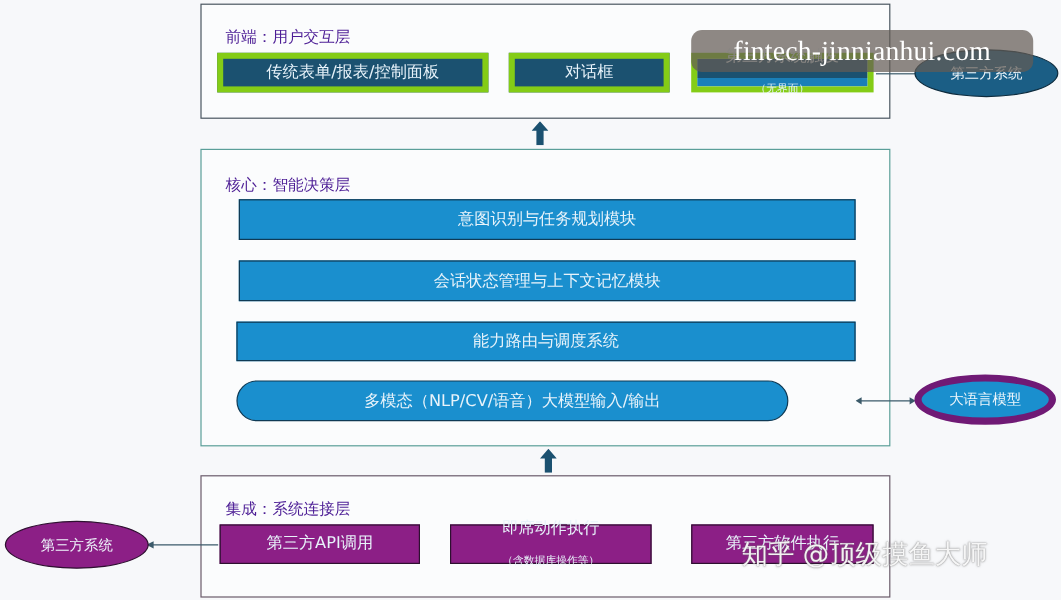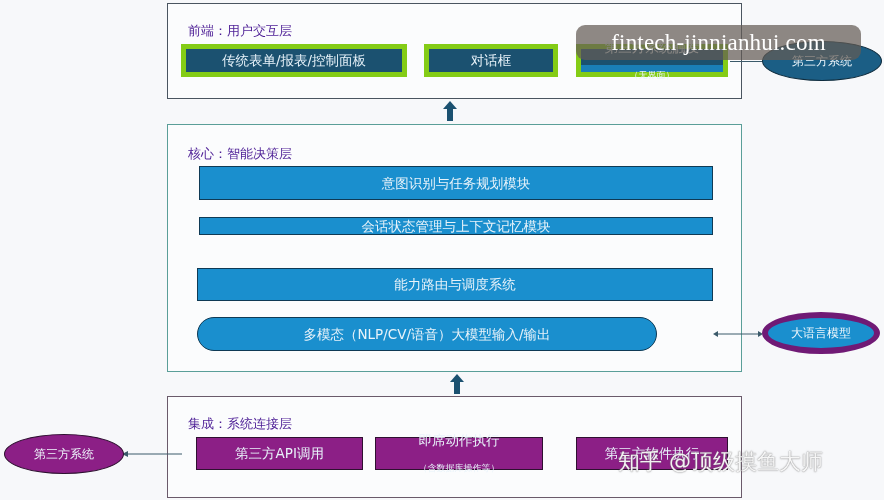--- a/index.html
+++ b/index.html
@@ -62,21 +62,21 @@
 <svg class="up-arrow" style="left:443px;top:101px;" viewBox="0 0 14 20">
   <polygon points="7,0 14,8 10,8 10,20 4,20 4,8 0,8" fill="#1b5170"></polygon>
 </svg>
 
 <div class="layer" style="left:167px;top:124px;width:575px;height:248px;border:1.5px solid #5a9e98;">
 </div>
 <div class="layer-title" style="left:188px;top:145px;">核心：智能决策层</div>
 <div class="box blue" style="left:199px;top:166px;width:514px;height:34px;">
   <span>意图识别与任务规划模块</span>
 </div>
-<div class="box blue" style="left:199px;top:217px;width:514px;height:18px;">
+<div class="box blue" style="left:199px;top:217px;width:514px;height:34px;">
   <span>会话状态管理与上下文记忆模块</span>
 </div>
 <div class="box blue" style="left:197px;top:268px;width:516px;height:33px;">
   <span>能力路由与调度系统</span>
 </div>
 <div class="box blue" style="left:197px;top:317px;width:460px;height:34px;border-radius:17px;">
   <span>多模态（NLP/CV/语音）大模型输入/输出</span>
 </div>
 <svg style="position:absolute;left:713px;top:329px;width:50px;height:10px;" viewBox="0 0 50 10">
   <line x1="3" y1="5" x2="47" y2="5" stroke="#3b5a6a" stroke-width="1"></line>
@@ -87,21 +87,21 @@
   <span>大语言模型</span>
 </div>
 
 <svg class="up-arrow" style="left:450px;top:374px;" viewBox="0 0 14 20">
   <polygon points="7,0 14,8 10,8 10,20 4,20 4,8 0,8" fill="#1b5170"></polygon>
 </svg>
 
 <div class="layer" style="left:167px;top:396px;width:575px;height:102px;border:1.5px solid #6a5a6a;">
 </div>
 <div class="layer-title" style="left:188px;top:415px;">集成：系统连接层</div>
-<div class="box purple" style="left:196px;top:437px;width:167px;height:33px;">
+<div class="box purple" style="left:183px;top:437px;width:167px;height:33px;">
   <span>第三方API调用</span>
 </div>
 <div class="box purple" style="left:375px;top:437px;width:168px;height:33px;">
   <span>即席动作执行</span>
   <span class="sub">（含数据库操作等）</span>
 </div>
 <div class="box purple" style="left:576px;top:437px;width:152px;height:33px;">
   <span>第三方软件执行</span>
 </div>
 <svg style="position:absolute;left:122px;top:449px;width:60px;height:10px;" viewBox="0 0 60 10">

